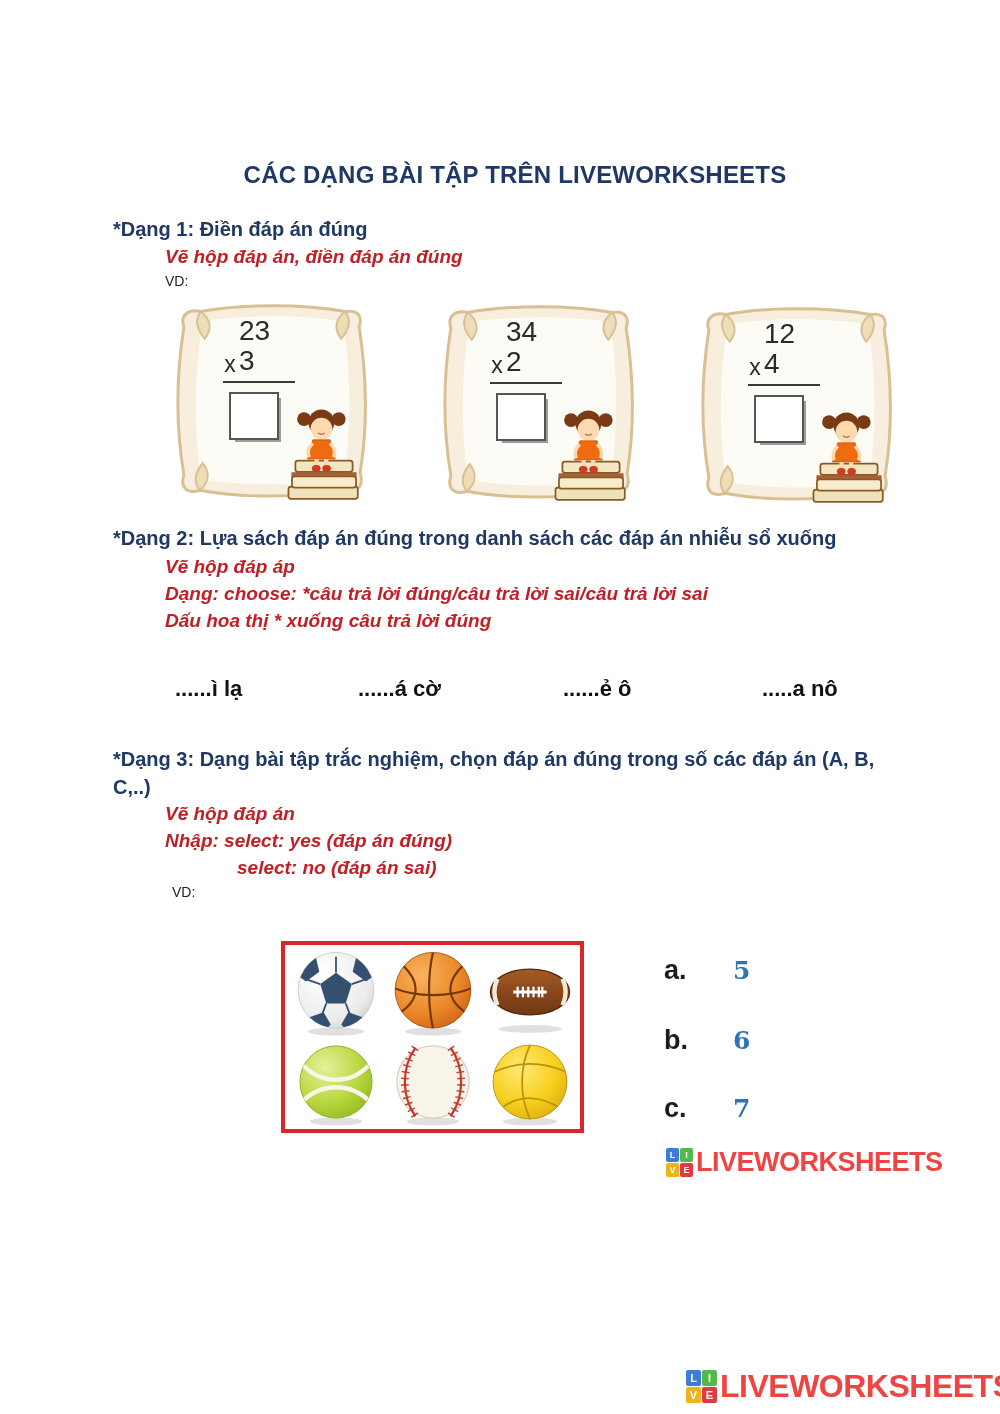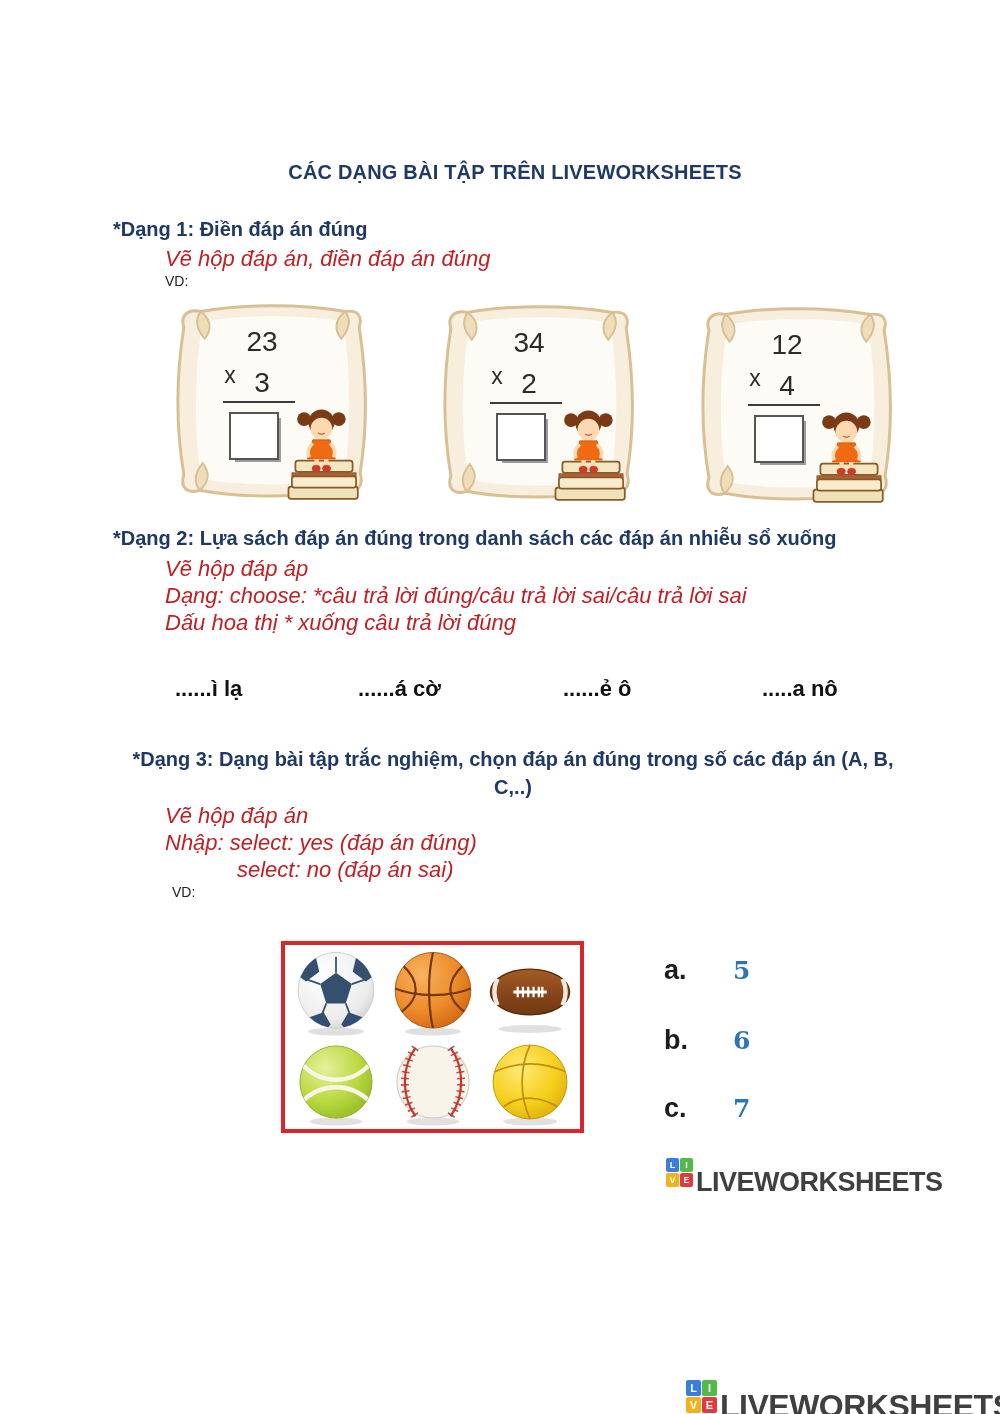--- a/index.html
+++ b/index.html
@@ -1,30 +1,30 @@
 <!DOCTYPE html>
 <html><head>
 <meta charset="utf-8">
 <style>
   html,body{margin:0;padding:0;background:#ffffff;}
   .page{position:relative;width:1000px;height:1414px;background:#ffffff;overflow:hidden;
         font-family:"Liberation Sans",sans-serif;}
-  .abs{position:absolute;white-space:nowrap;text-align:center;}
+  .abs{position:absolute;white-space:nowrap;}
   .title{left:0;top:161px;width:1000px;text-align:center;padding-left:30px;box-sizing:border-box;
-         font-size:20px;font-weight:bold;color:#1f3864;letter-spacing:0.2px;}
+         font-size:24px;font-weight:bold;color:#1f3864;letter-spacing:0.2px;}
   .sec-head{font-size:20px;font-weight:bold;color:#1f3864;}
-  .red-line{font-size:22px;font-style:italic;color:#c02025;font-weight:400;}
+  .red-line{font-size:19px;font-style:italic;color:#c02025;font-weight:700;}
   .vd{font-size:14px;color:#222;}
   
   .card{position:absolute;width:198px;height:204px;}
   .parchment{position:absolute;left:0;top:0;width:100%;height:100%;}
   .problem{position:absolute;left:48px;top:20px;width:84px;color:#2b2b2b;}
   .mrow{display:flex;}
   .msign{width:18px;text-align:center;font-size:23px;padding-top:5px;}
-  .mnum{width:46px;text-align:center;font-size:28px;line-height:30px;margin-top:11px;}
+  .mnum{width:46px;font-size:28px;line-height:30px;}
   .rule{width:72px;height:2px;background:#3a3a3a;margin:3px 0 0 2px;}
   .answer-box{width:46px;height:44px;margin:9px 0 0 8px;border:2px solid #555;background:#fff;
               box-shadow:4px 4px 0 -2px #9c9c9c;}
   .girl{position:absolute;right:8px;bottom:-4px;width:78px;height:104px;}
   
   .blank{top:676px;font-size:22px;font-weight:bold;color:#111;}
   
   .s3-head{left:113px;top:745px;width:800px;white-space:normal;line-height:28px;}
   
   .balls-box{position:absolute;left:281px;top:941px;width:303px;height:192px;box-sizing:border-box;
@@ -33,21 +33,21 @@
   .ball{width:88px;height:88px;}
   
   .option{position:absolute;left:664px;display:flex;align-items:baseline;}
   .opt-letter{font-size:27px;font-weight:bold;color:#1c1c1c;width:69px;}
   .opt-value{font-size:25px;font-weight:bold;color:#2e75b6;font-family:"DejaVu Serif",serif;}
   
   .lw-logo{position:absolute;display:flex;align-items:center;gap:3px;}
   .lw-grid{display:grid;grid-template-columns:13px 13px;grid-auto-rows:14px;gap:1px;}
   .lw-sq{display:flex;align-items:center;justify-content:center;color:#fff;font-size:9px;
          font-weight:bold;border-radius:2px;}
-  .lw-text{font-weight:bold;color:#404040;letter-spacing:-0.5px;font-size:27px;margin-top:20px;}
+  .lw-text{font-weight:bold;color:#ef4444;letter-spacing:-0.5px;font-size:27px;}
   .lw-logo--big .lw-grid{grid-template-columns:15px 15px;grid-auto-rows:16px;}
   .lw-logo--big .lw-sq{font-size:11px;}
   .lw-logo--big .lw-text{font-size:32px;}
 </style>
 </head>
 <body>
 
 <div class="page">
 
   <div class="abs title">CÁC DẠNG BÀI TẬP TRÊN LIVEWORKSHEETS</div>

